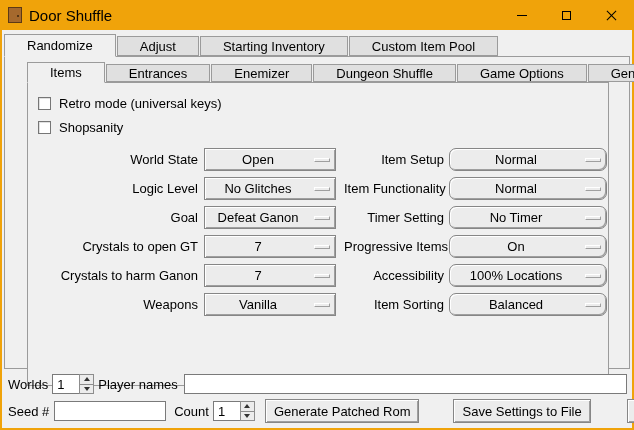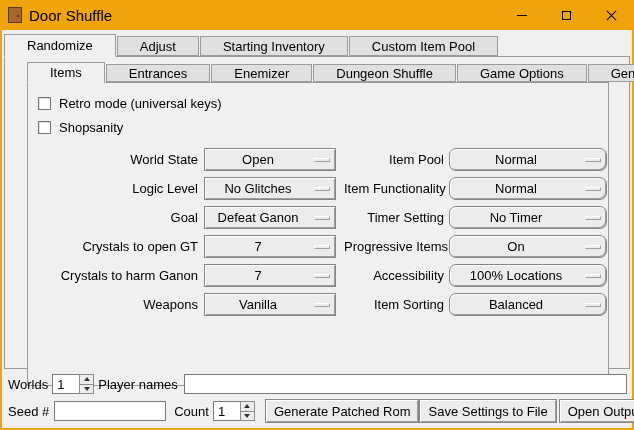--- a/index.html
+++ b/index.html
@@ -72,21 +72,21 @@
   .entry-seed { width:112px; margin-left:5px; }
 
   .spinbox { display:flex; height:20px; margin:0 4px; }
   .spin-entry { width:27px; height:20px; background:#fff; border:1px solid #7a7a7a; border-right:none; font:inherit; padding:0 0 0 4px; outline:none; }
   .spin-arrows { width:15px; display:flex; flex-direction:column; }
   .spin-btn { flex:1; background:#ececec; border:1px solid #8d8d8d; display:flex; align-items:center; justify-content:center; cursor:default; }
   .spin-btn + .spin-btn { border-top:none; }
   .tri-up { width:0; height:0; border-left:3px solid transparent; border-right:3px solid transparent; border-bottom:4px solid #333; }
   .tri-down { width:0; height:0; border-left:3px solid transparent; border-right:3px solid transparent; border-top:4px solid #333; }
 
-  .btn { height:24px; padding:0 8px; font:inherit; white-space:nowrap; cursor:default; }
+  .btn { height:24px; padding:0 8px; font:inherit; white-space:nowrap; cursor:default;margin-left:34px; }
   .btn-generate { margin-left:6px; }
   .spacer { flex:1; }
   .btn + .btn-gap { width:2px; flex:none; }
 </style>
 </head>
 <body>
 
 <div class="window">
 
   <div class="titlebar">
@@ -179,21 +179,21 @@
                 <span class="opt-label">Weapons</span>
                 <button class="dropdown raised">
                   <span class="dd-value">Vanilla</span>
                   <span class="dd-indicator"></span>
                 </button>
               </div>
             </div>
 
             <div class="col-right">
               <div class="opt-row">
-                <span class="opt-label">Item Pool</span>
+                <span class="opt-label">Item Setup</span>
                 <button class="dropdown raised">
                   <span class="dd-value">Normal</span>
                   <span class="dd-indicator"></span>
                 </button>
               </div>
               <div class="opt-row">
                 <span class="opt-label">Item Functionality</span>
                 <button class="dropdown raised">
                   <span class="dd-value">Normal</span>
                   <span class="dd-indicator"></span>

